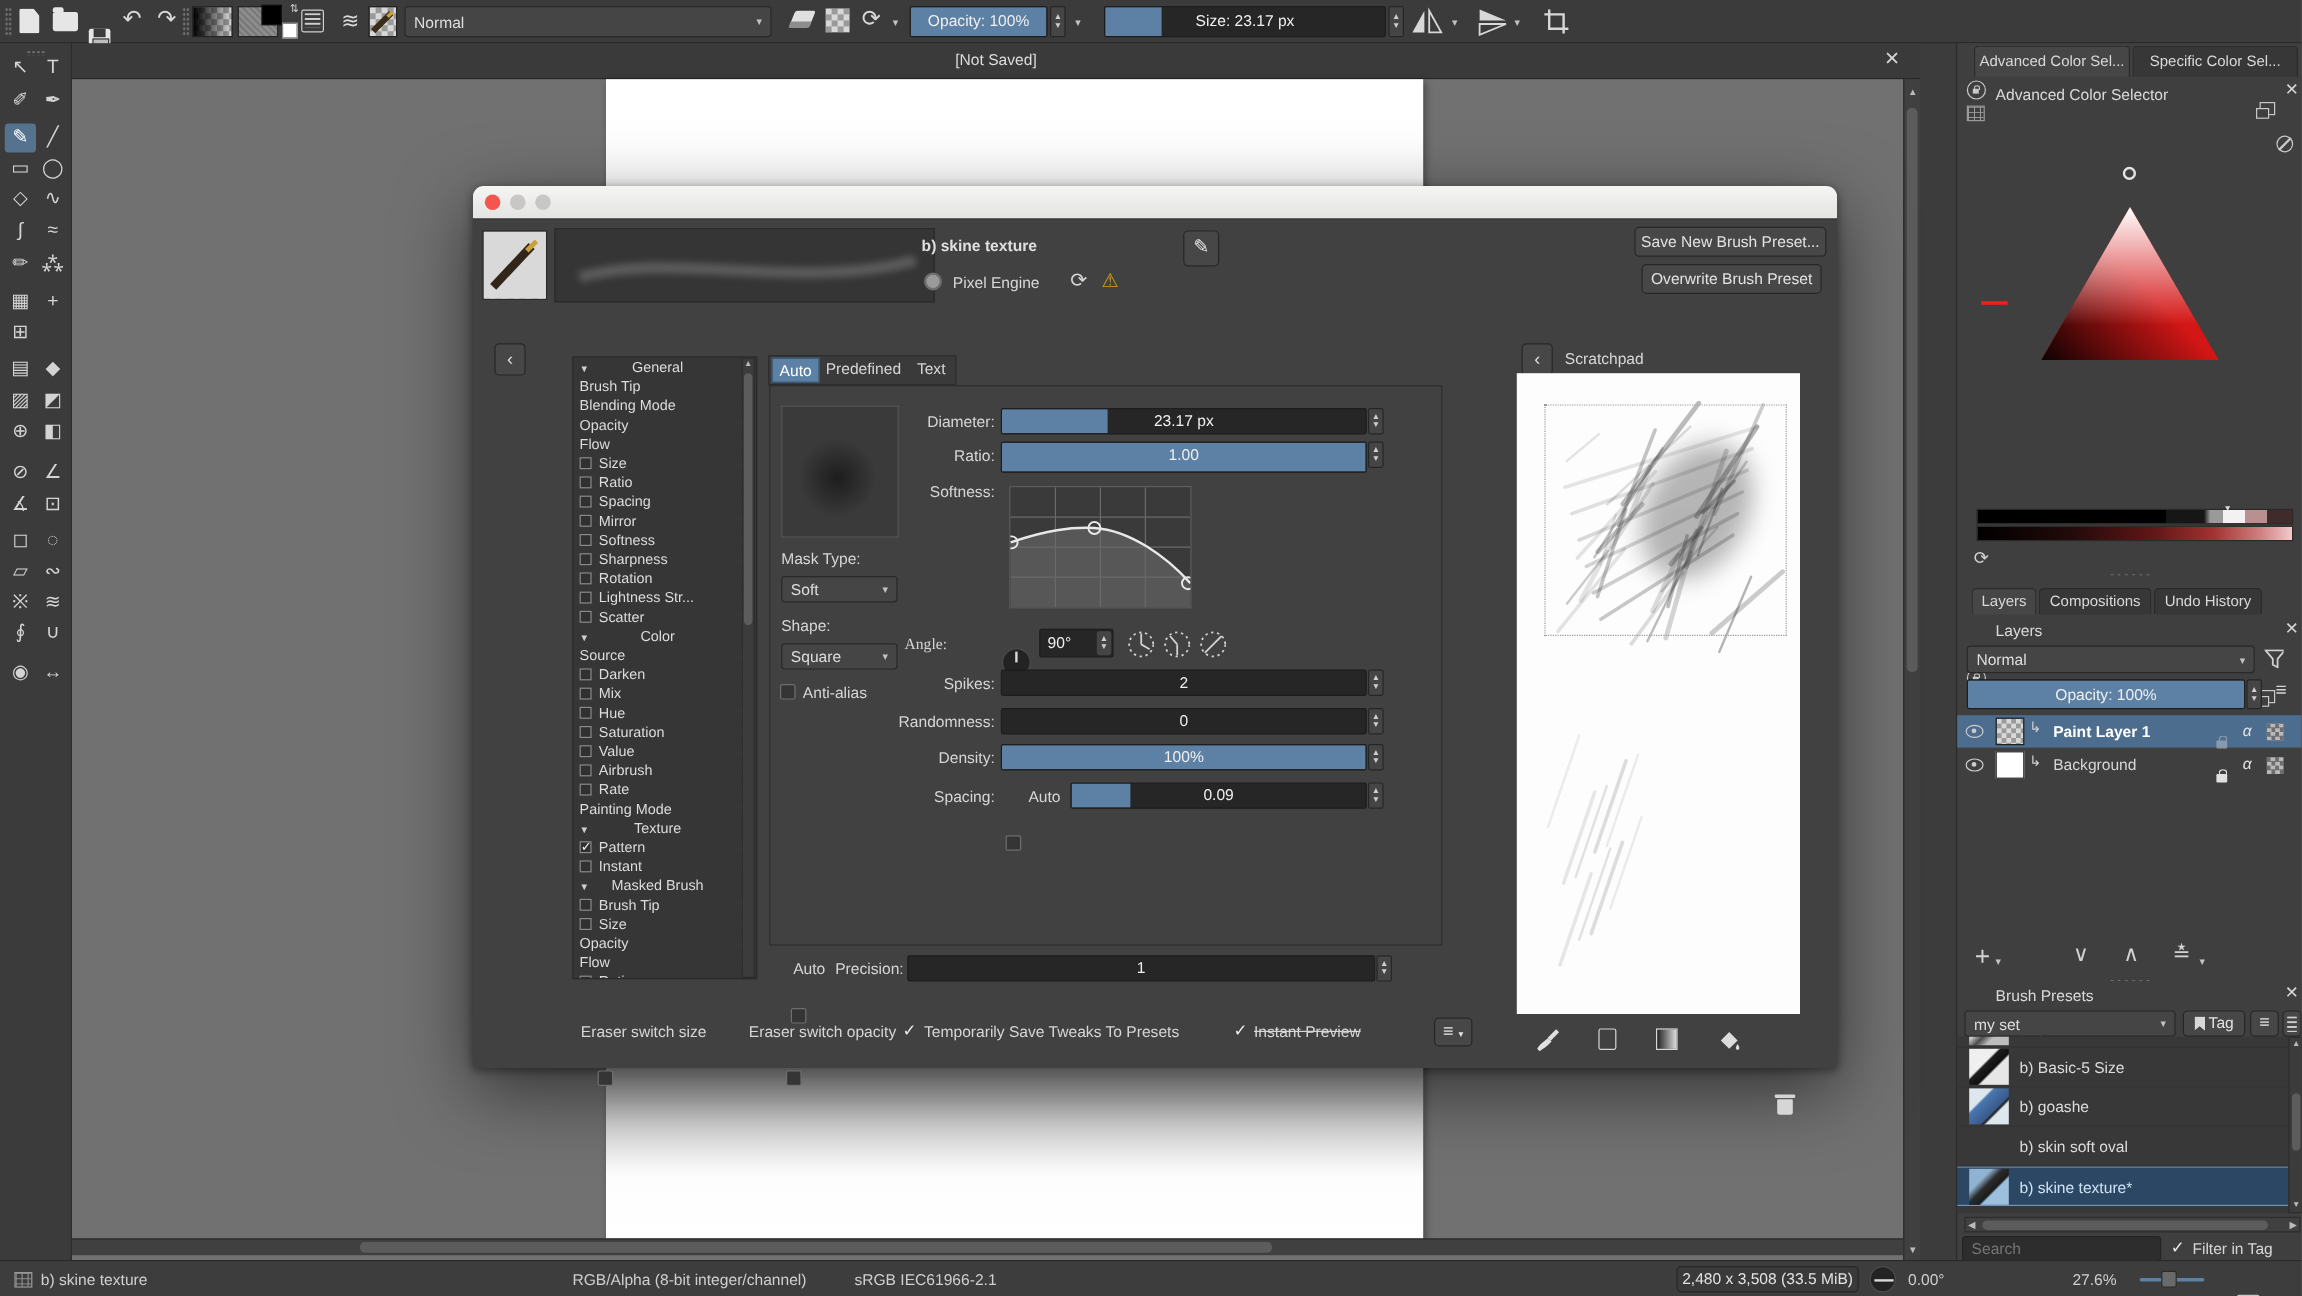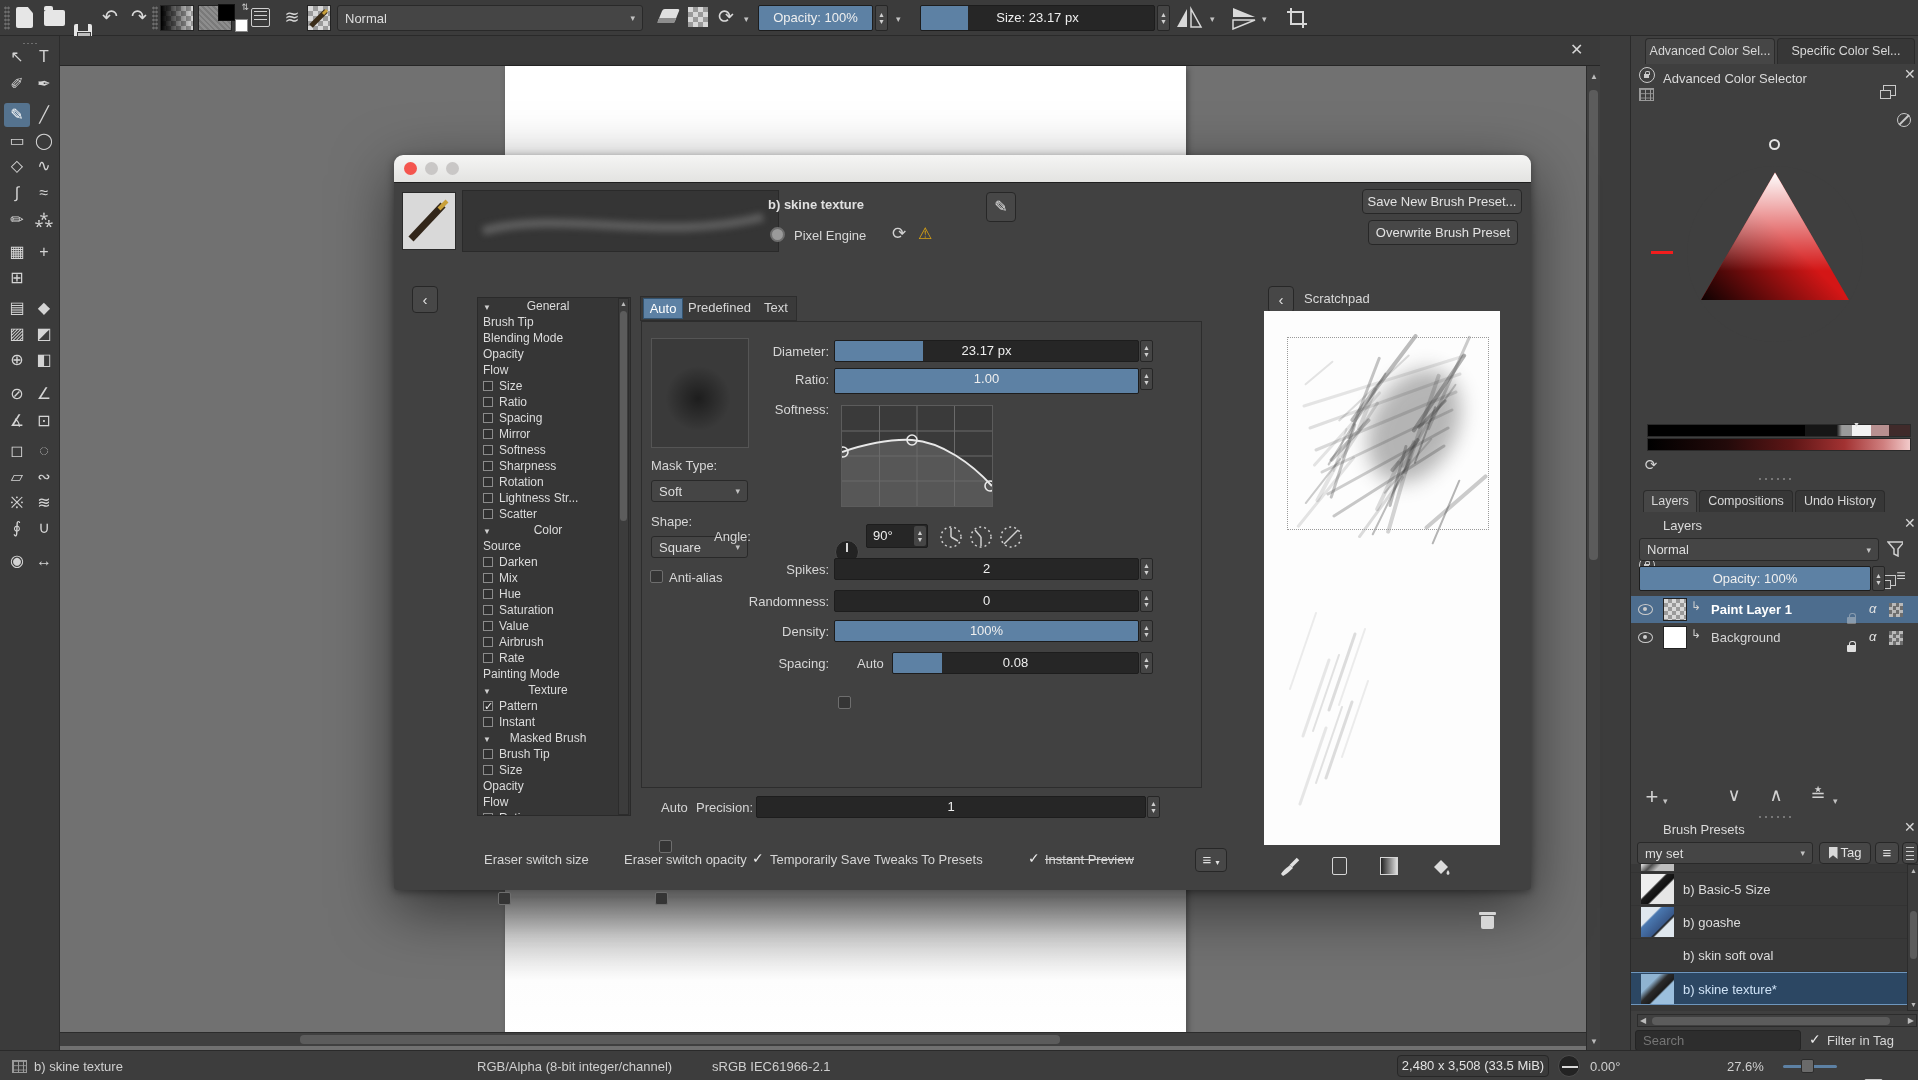--- a/index.html
+++ b/index.html
@@ -218,20 +218,21 @@
     <div class="tool" style="left: 31px; top: 429px;">∾</div>
     <div class="tool" style="left: 4px; top: 455px;">※</div>
     <div class="tool" style="left: 31px; top: 455px;">≋</div>
     <div class="tool" style="left: 4px; top: 480px;">∮</div>
     <div class="tool" style="left: 31px; top: 480px;">∪</div>
     <div class="tool" style="left: 4px; top: 513px;">◉</div>
     <div class="tool" style="left: 31px; top: 513px;">↔</div>
   </div>
 
 <div id="cv-tabbar" class="abs">
+  <div class="abs" style="left:0;right:0;top:6px;text-align:center;color:#dcdcdc;">[Not Saved]</div>
   <div class="abs xico" style="left:1510px;top:7px;font-size:16px;">✕</div>
 </div>
 <div id="canvas" class="abs">
   <div id="page"></div>
 </div>
 <div class="abs scroll-v" style="left:1586px;top:66px;width:14px;height:984px;">
   <div class="scroll-thumb abs" style="left:2px;top:24px;width:9px;height:470px;"></div>
   <div class="abs" style="left:3px;top:6px;font-size:8px;color:#bbb;">▲</div>
   <div class="abs" style="left:3px;bottom:4px;font-size:8px;color:#bbb;">▼</div>
 </div>
@@ -373,21 +374,21 @@
   </div>
   <div class="abs" style="left:257px;top:359px;">Shape:</div>
   <div class="abs dropdown" style="left:257px;top:381px;width:97px;height:22px;">
     <span class="lbl">Square</span>
     <span class="dd-arrow">▾</span>
   </div>
   <span class="abs cb" style="left:256px;top:415px;"></span>
   <div class="abs" style="left:275px;top:415px;">Anti-alias</div>
 
   
-  <div class="abs" style="left:320px;top:374px;width:115px;text-align:left;">Angle:</div>
+  <div class="abs" style="left:320px;top:374px;width:115px;text-align:center;font-family:Liberation Serif, serif;">Angle:</div>
   <div class="abs dial vert" style="left:441px;top:369px;width:24px;height:24px;"></div>
   <div class="abs" style="left:472px;top:369px;width:62px;height:24px;background:#262626;border:1px solid #1d1d1d;border-radius:2px;color:#eee;padding:3px 6px;">
     <span>90°</span>
     <div class="abs spin" style="right:1px;top:1px;width:12px;height:20px;border:none;">
         <span>▲</span>
         <span>▼</span>
       </div>
   </div>
   <svg class="abs" style="left:545px;top:370px;" width="84" height="24">
     <g stroke="#d0d0d0" fill="none" stroke-width="1.5">
@@ -431,21 +432,21 @@
   <div class="abs spin" style="left:746px;top:465px;width:13px;height:22px;">
       <span>▲</span>
       <span>▼</span>
     </div>
 
   <div class="abs" style="left:320px;top:501px;width:115px;text-align:right;">Spacing:</div>
   <span class="abs cb" style="left:444px;top:501px;"></span>
   <div class="abs" style="left:463px;top:501px;">Auto</div>
   <div class="abs slider" style="left:498px;top:497px;width:247px;height:22px;">
     <div class="fill" style="width: 20%;"></div>
-    <div class="val" style="line-height:20px;">0.08</div>
+    <div class="val" style="line-height:20px;">0.09</div>
   </div>
   <div class="abs spin" style="left:746px;top:497px;width:13px;height:22px;">
       <span>▲</span>
       <span>▼</span>
     </div>
 
   
   <span class="abs cb" style="left:248px;top:645px;"></span>
   <div class="abs" style="left:267px;top:645px;">Auto</div>
   <div class="abs" style="left:302px;top:645px;">Precision:</div>

